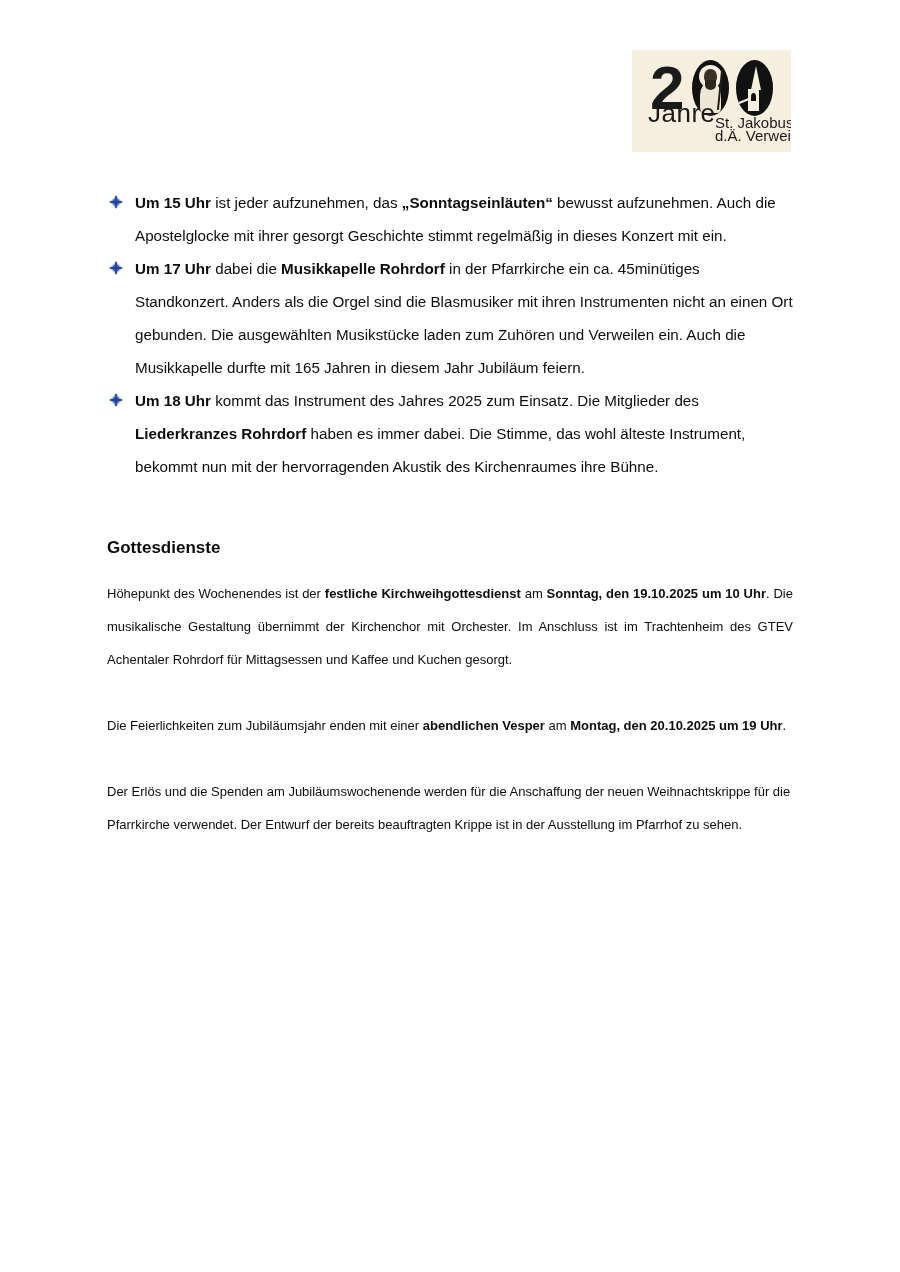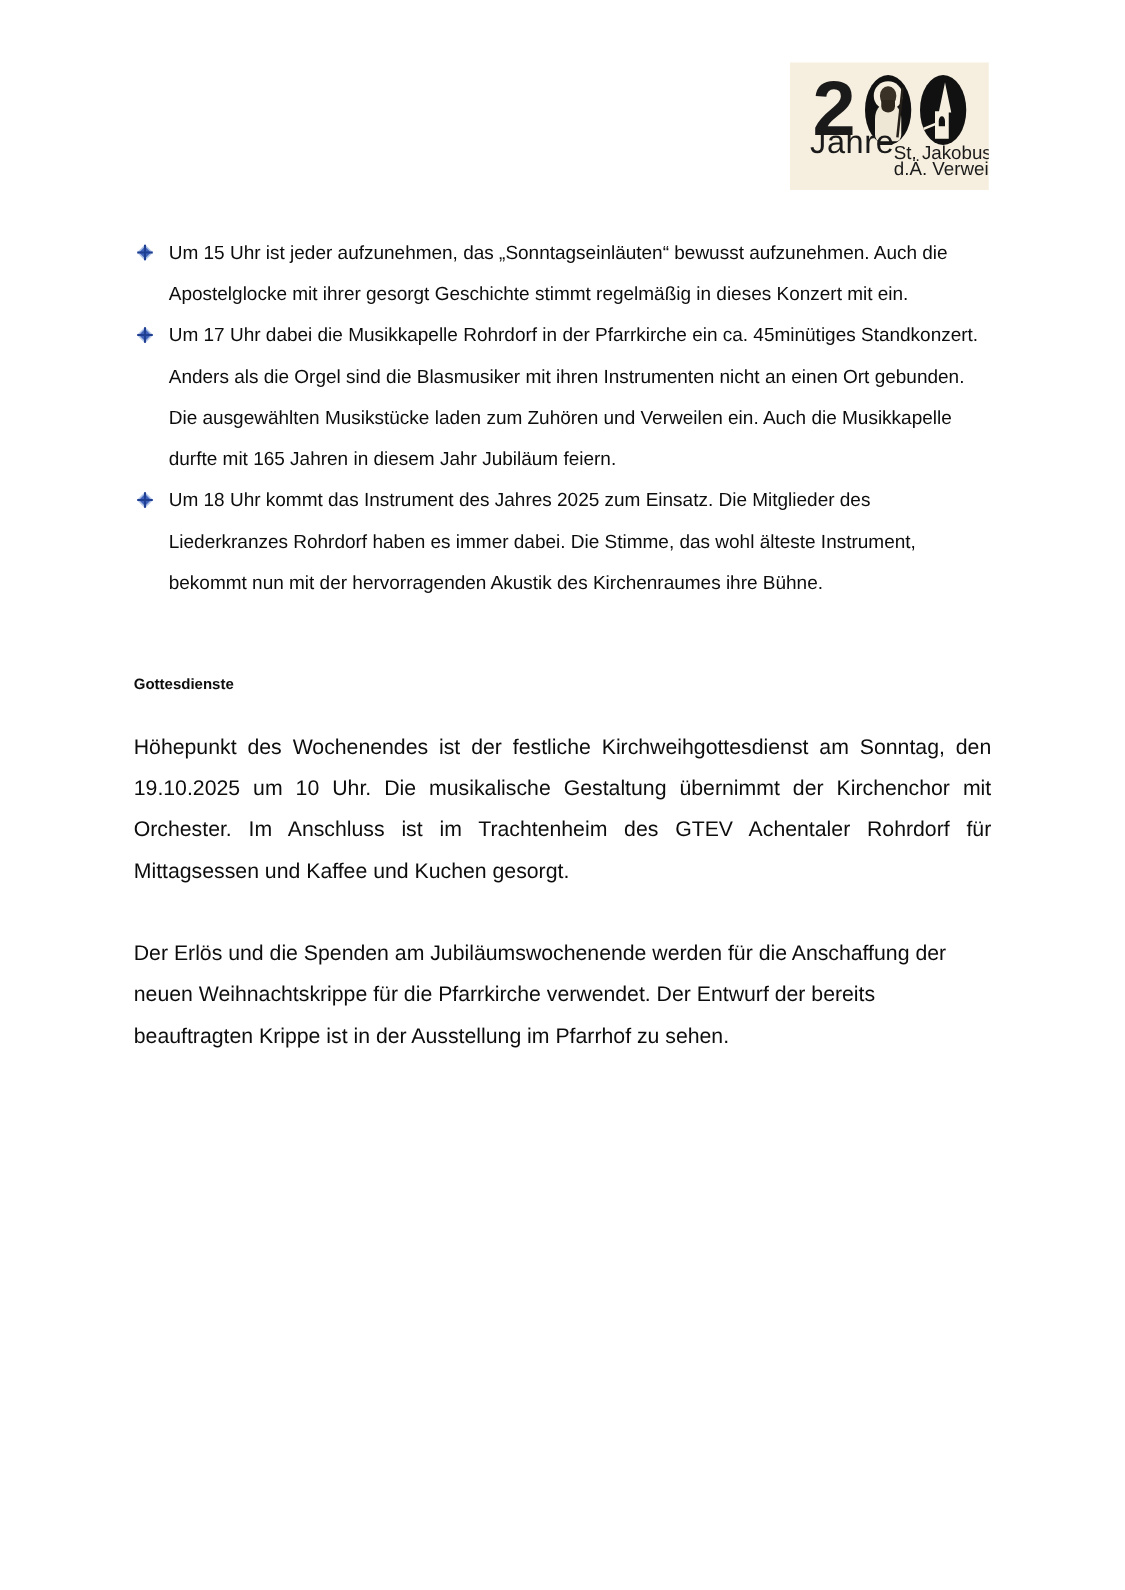--- a/index.html
+++ b/index.html
@@ -182,40 +182,40 @@
   .bullet-glyph {
     position: absolute;
     left: 2px;
     top: 9px;
     width: 14px;
     height: 14px;
   }
   .bullet-glyph svg { display: block; }
 
   .section-heading {
-    font-size: 12px;
+    font-size: 17px;
     font-weight: bold;
     line-height: 33px;
     margin-top: 48px;
     color: #0d0d0d;
   }
 
   .para {
-    font-size: 17px;
+    font-size: 13px;
     line-height: 33px;
     color: #0d0d0d;
     text-align: left;
   }
   .para-justify {
     text-align: justify;
     text-justify: inter-word;
   }
   .para-spaced { margin-top: 33px; }
 
-  b, strong { font-weight: normal; }
+  b, strong { font-weight: bold; }
 </style>
 </head>
 <body>
 
 <div class="page">
 
   <div class="logo-box">
     <div class="logo-inner">
 
       <div class="logo-number-row">
@@ -286,20 +286,21 @@
         </span>
         <b>Um 18 Uhr</b><span> kommt das Instrument des Jahres 2025 zum Einsatz. Die Mitglieder des </span><b>Liederkranzes Rohrdorf</b><span> haben es immer dabei. Die Stimme, das wohl älteste Instrument, bekommt nun mit der hervorragenden Akustik des Kirchenraumes ihre Bühne.</span>
       </li>
 
     </ul>
 
     <div class="section-heading">Gottesdienste</div>
 
     <p class="para para-justify"><span>Höhepunkt des Wochenendes ist der </span><b>festliche Kirchweihgottesdienst</b><span> am </span><b>Sonntag, den 19.10.2025 um 10 Uhr</b><span>. Die musikalische Gestaltung übernimmt der Kirchenchor mit Orchester. Im Anschluss ist im Trachtenheim des GTEV Achentaler Rohrdorf für Mittagsessen und Kaffee und Kuchen gesorgt.</span></p>
 
+    <p class="para para-justify para-spaced"><span>Die Feierlichkeiten zum Jubiläumsjahr enden mit einer </span><b>abendlichen Vesper</b><span> am </span><b>Montag, den 20.10.2025 um 19 Uhr</b><span>.</span></p>
 
 
     <p class="para para-spaced">Der Erlös und die Spenden am Jubiläumswochenende werden für die Anschaffung der neuen Weihnachtskrippe für die Pfarrkirche verwendet. Der Entwurf der bereits beauftragten Krippe ist in der Ausstellung im Pfarrhof zu sehen.</p>
 
 
   </div>
 
 </div>
 
 </body></html>

